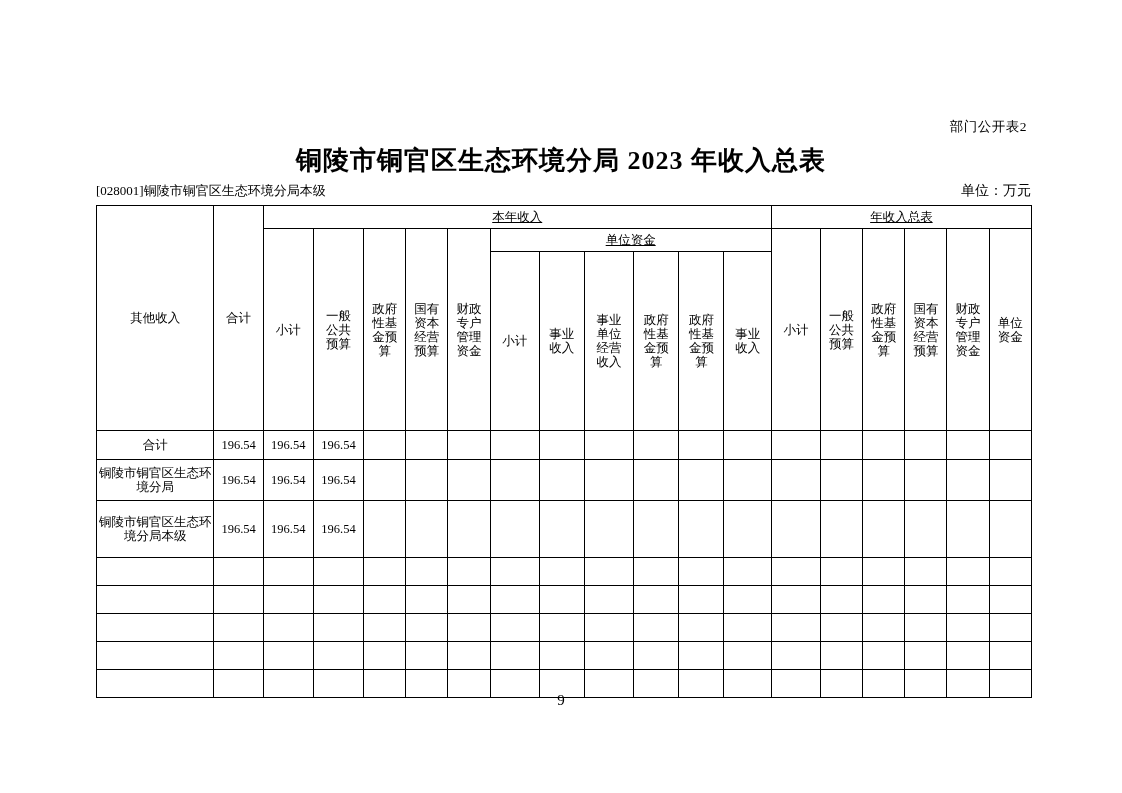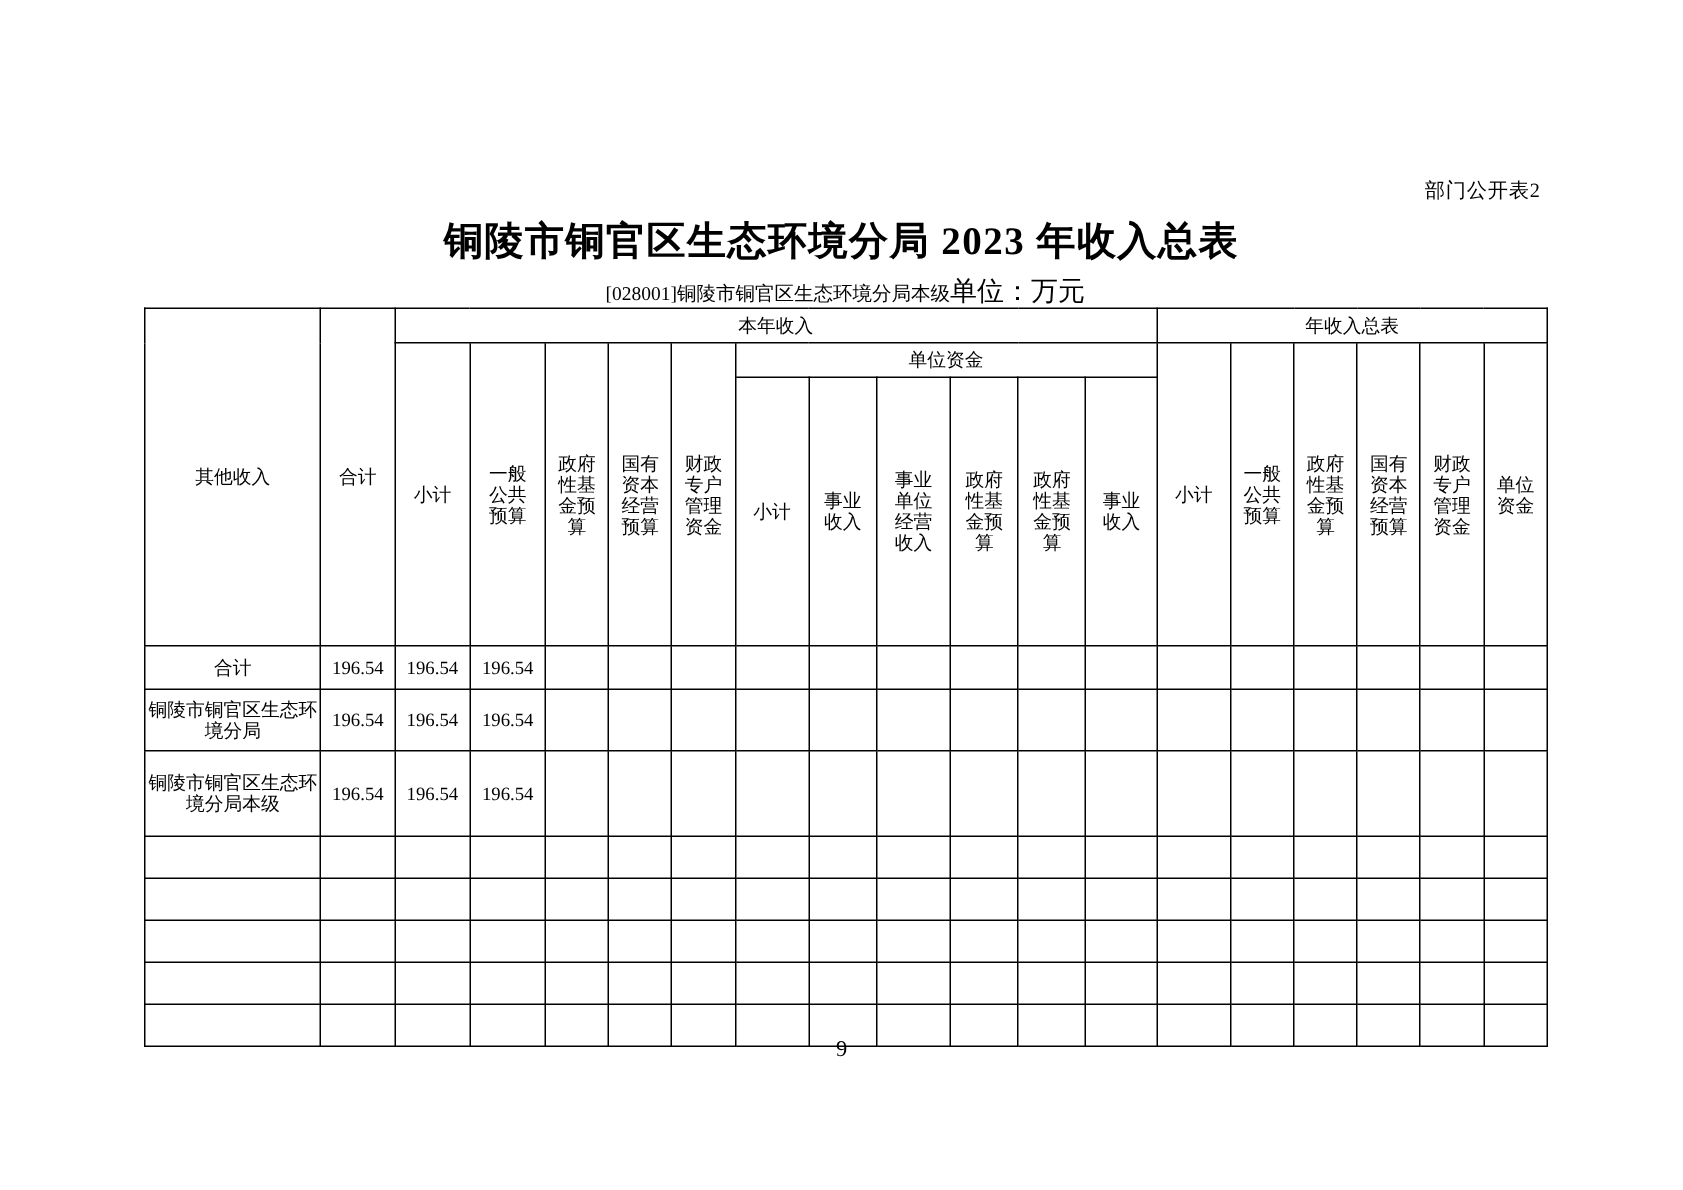--- a/index.html
+++ b/index.html
@@ -38,29 +38,29 @@
     font-size: 26px;
     font-weight: bold;
     letter-spacing: 1px;
   }
   .subhead-row {
     position: absolute;
     top: 182px;
     left: 96px;
     width: 935px;
     display: flex;
-    justify-content: center;
+    justify-content: space-between;
     align-items: baseline;
     font-size: 13px;
   }
   .subhead-left {
     font-size: 13px;
   }
   .subhead-right {
-    font-size: 18px;
+    font-size: 14px;
   }
   table.main {
     position: absolute;
     top: 205px;
     left: 96px;
     width: 936px;
     border-collapse: collapse;
     table-layout: fixed;
   }
   table.main td, table.main th {
@@ -69,20 +69,21 @@
     font-size: 12.5px;
     text-align: center;
     vertical-align: middle;
     padding: 0;
     line-height: 1.12;
     font-family: "Liberation Serif", "DejaVu Serif", serif;
   }
   .grp-head {
     font-size: 13px;
     height: 22px;
+    text-decoration: underline;
   }
   .hcell {
     height: 178px;
   }
   .hcell-inner {
     display: flex;
     align-items: center;
     justify-content: center;
     height: 100%;
   }

